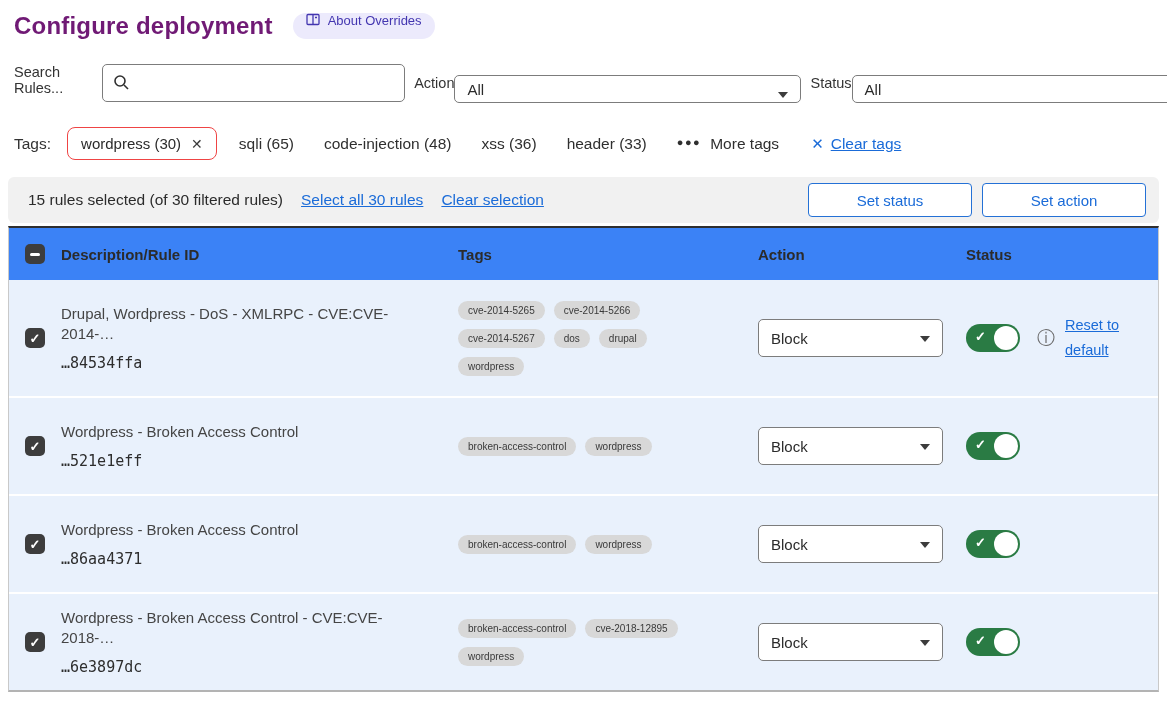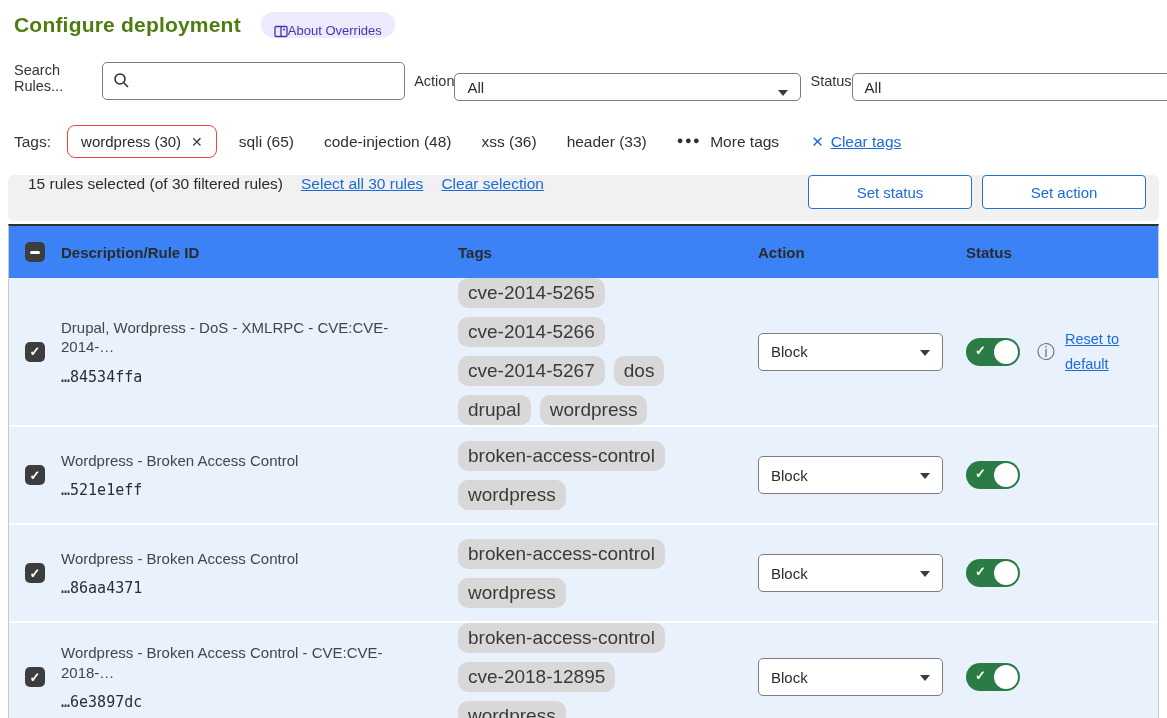--- a/index.html
+++ b/index.html
@@ -13,22 +13,22 @@
     --ink:#2f2f2f;
     --border-gray:#8a8a8a;
   }
   *{box-sizing:border-box;margin:0;padding:0;}
   html,body{width:1167px;height:718px;overflow:hidden;background:#fff;
     font-family:"Liberation Sans",sans-serif;color:var(--ink);}
   .page{padding:10px 8px 0 8px;width:1167px;}
 
   
   .hdr{display:flex;align-items:center;gap:20px;margin:2px 0 24px 6px;}
-  .title{font-size:21px;font-weight:700;color:#4d7c0f;letter-spacing:.2px;}
-  .about-badge{display:inline-flex;align-items:flex-end;height:26px;
+  .title{font-size:24px;font-weight:700;color:#701a75;letter-spacing:.2px;}
+  .about-badge{display:inline-flex;align-items:flex-start;gap:8px;height:26px;
     padding:0 13px;border-radius:13px;background:var(--badge-bg);
     color:var(--badge-text);font-size:13px;cursor:pointer;}
   .about-badge svg{display:block;}
 
   
   .filters{display:flex;align-items:flex-end;gap:9px;margin-left:6px;}
   .fcol{display:flex;flex-direction:row;}
   .flabel{font-size:14.5px;color:#333;margin-bottom:7px;}
   .search-box{position:relative;width:342px;height:38px;}
   .search-box input{width:100%;height:100%;border:1px solid #7c7c7c;border-radius:5px;
@@ -51,21 +51,21 @@
     border-radius:8px;padding:7px 13px;font-size:15px;color:#2b2b2b;cursor:pointer;margin-right:22px;}
   .tag-chip .x{font-size:14px;color:#3b3b3b;cursor:pointer;}
   .tag-plain{color:#2f2f2f;margin-right:30px;cursor:pointer;}
   .more-tags{display:inline-flex;align-items:center;gap:9px;color:#2f2f2f;cursor:pointer;margin-right:32px;}
   .more-tags .dots{font-size:11px;font-weight:700;letter-spacing:1.5px;position:relative;top:-2px;}
   .clear-tags{display:inline-flex;align-items:center;gap:7px;color:var(--link-blue);cursor:pointer;}
   .clear-tags .x{font-size:15px;}
   .clear-tags .lbl{text-decoration:underline;text-align:center;}
 
   
-  .selbar{display:flex;margin-top:17px;height:46px;background:#f1f1f1;
+  .selbar{display:flex;align-items:center;margin-top:17px;height:46px;background:#f1f1f1;
     border-radius:6px;padding:0 13px 0 20px;font-size:15.5px;}
   .selbar .summary{color:#2b2b2b;margin-right:18px;}
   .selbar a{color:var(--link-blue);text-decoration:underline;margin-right:18px;cursor:pointer;font-size:15.5px;}
   .selbar .spacer{margin-left:auto;}
   .btn-outline{width:164px;height:34px;border:1px solid #2471d6;border-radius:4px;background:#fff;
     color:var(--link-blue);font-size:15px;font-family:inherit;cursor:pointer;margin-left:10px;}
 
   
   .rules-table{margin-top:3px;border-top:2px solid #2f2f2f;border-left:1px solid #c9c9c9;
     border-right:1px solid #c9c9c9;border-bottom:2px solid #b3b3b3;}
@@ -80,21 +80,21 @@
   .row.tall{min-height:116px;}
   .row + .row{border-top:2px solid #fff;}
   .checkbox{width:20px;height:20px;border-radius:5px;background:#3d3d3d;display:flex;
     align-items:center;justify-content:center;cursor:pointer;}
   .checkbox .tick{color:#fff;font-size:13px;font-weight:700;line-height:1;}
   .checkbox .minus{width:10px;height:3px;border-radius:2px;background:#fff;}
   .desc-cell{padding-right:26px;}
   .desc-title{font-size:15px;color:#454545;line-height:1.3;}
   .rule-id{margin-top:11px;font-family:"DejaVu Sans Mono",monospace;font-size:15px;color:#2d2d2d;}
   .pills{display:flex;flex-wrap:wrap;gap:9px 9px;align-items:center;}
-  .pill{background:var(--pill-bg);border-radius:10px;padding:4px 10px;font-size:19px;color:#3a3a3a;white-space:nowrap;}
+  .pill{background:var(--pill-bg);border-radius:10px;padding:4px 10px;font-size:10px;color:#3a3a3a;white-space:nowrap;}
   .row-select{width:185px;height:38px;}
   .status-cell{display:flex;align-items:center;padding-left:8px;}
   .toggle{width:54px;height:28px;border-radius:14px;background:var(--toggle-green);
     position:relative;cursor:pointer;flex:0 0 auto;}
   .toggle .chk{position:absolute;left:9px;top:5px;color:#fff;font-size:13px;font-weight:700;}
   .toggle .knob{position:absolute;right:2px;top:2px;width:24px;height:24px;border-radius:50%;background:#fff;}
   .info-ic{margin-left:17px;color:#6a6a6a;font-size:18px;line-height:1;cursor:default;}
   .reset-link{margin-left:10px;width:64px;font-size:14.5px;line-height:1.7;
     color:var(--link-blue);text-decoration:underline;cursor:pointer;}
 </style>

